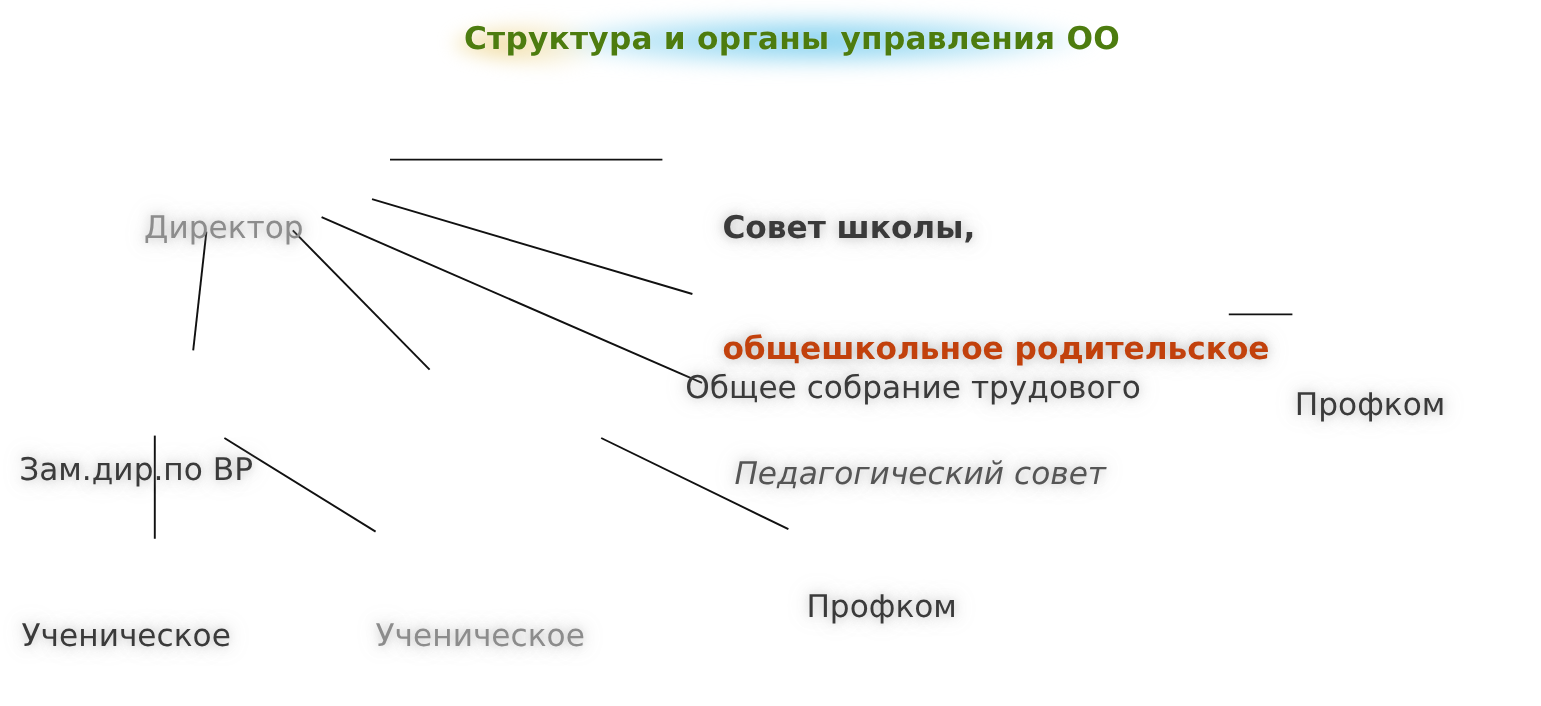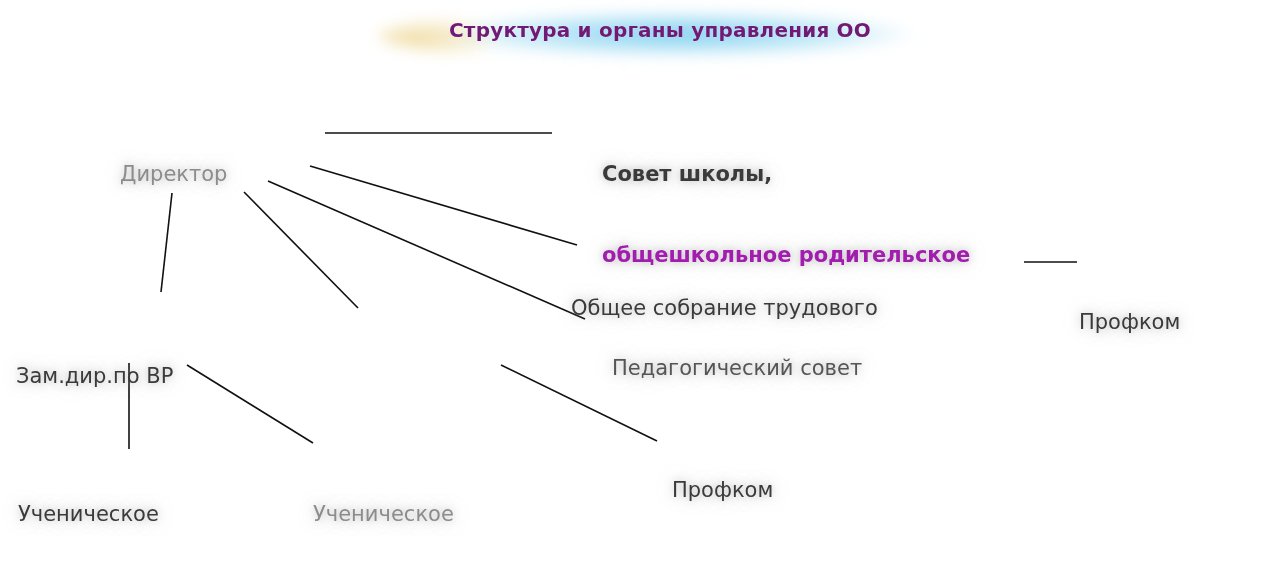--- a/index.html
+++ b/index.html
@@ -38,43 +38,43 @@
       radial-gradient(ellipse 120px 34px at 40px 30px, rgba(238,216,150,0.85) 0%, rgba(238,216,150,0.0) 72%),
       radial-gradient(ellipse 300px 30px at 300px 26px, rgba(120,205,238,0.92) 0%, rgba(160,220,243,0.55) 55%, rgba(255,255,255,0) 80%);
     filter: blur(7px);
   }
   .title-text {
     position: absolute;
     left: 0;
     top: 12px;
     width: 600px;
     text-align: center;
-    font-size: 20px;
+    font-size: 26px;
     font-weight: bold;
-    color: #701a75;
+    color: #4d7c0f;
     letter-spacing: 0.2px;
     text-shadow: 0 0 1px rgba(255,255,255,0.6);
   }
 
   
   .node {
     position: absolute;
     white-space: pre;
     line-height: 1.30;
     color: #4a4a4a;
-    font-size: 21px;
+    font-size: 26px;
     text-shadow:
       0 0 9px rgba(150,150,150,0.55),
       0 0 18px rgba(170,170,170,0.35);
   }
   .node.dark  { color: #3a3a3a; }
   .node.mid   { color: #555555; }
   .node.light { color: #8c8c8c; }
   .node .ln { display: block; }
-  .node .ln.faded { color: #a21caf; }
+  .node .ln.faded { color: #c2410c; }
 
   
   #lines {
     position: absolute;
     left: 0;
     top: 0;
     width: 1284px;
     height: 588px;
     pointer-events: none;
   }
@@ -112,21 +112,21 @@
   </div>
 
   <div class="node dark" style="left:571px; top:240px;">
     <span class="ln">Общее собрание трудового</span>
   </div>
 
   <div class="node dark" style="left:1079px; top:254px;">
     <span class="ln">Профком</span>
   </div>
 
-  <div class="node mid" style="left:612px; top:300px;">
+  <div class="node mid" style="left:612px; top:311px;font-style:italic;">
     <span class="ln">Педагогический совет</span>
   </div>
 
   <div class="node dark" style="left:16px; top:308px;">
     <span class="ln">Зам.дир.по ВР</span>
   </div>
 
 
   <div class="node dark" style="left:18px; top:446px;">
     <span class="ln">Ученическое</span>

